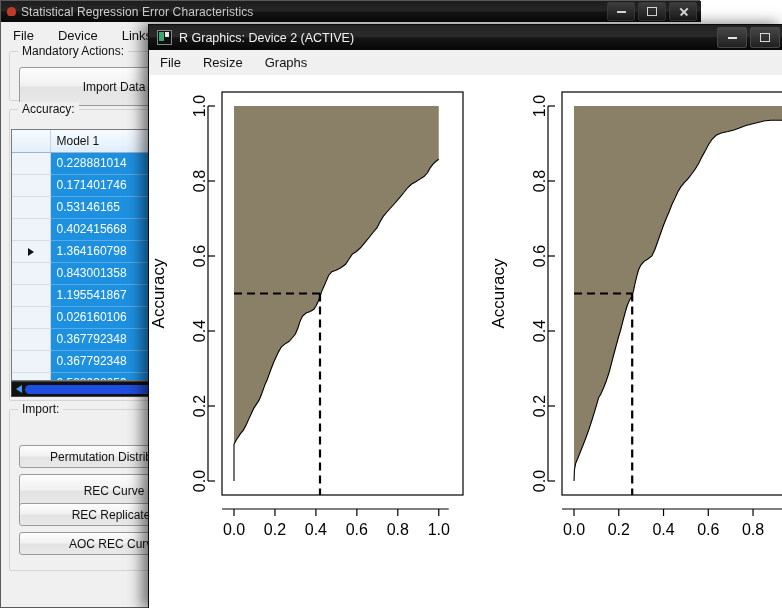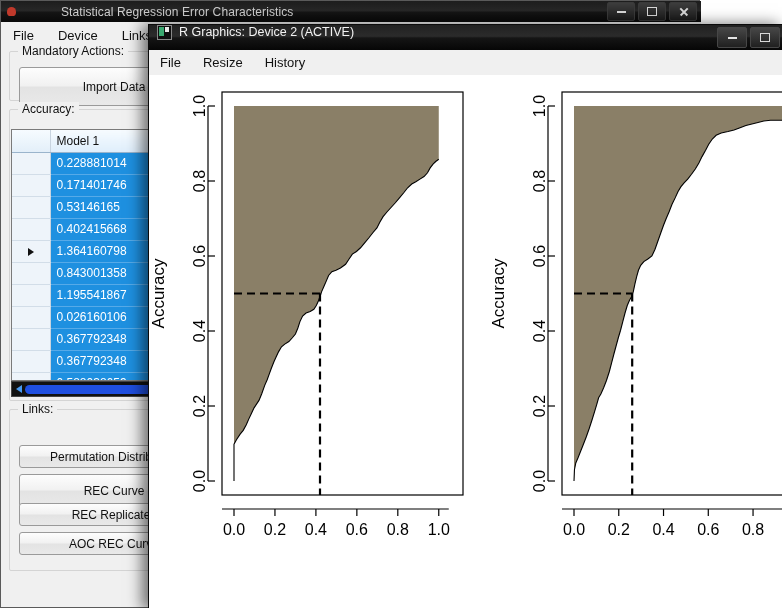--- a/index.html
+++ b/index.html
@@ -18,21 +18,20 @@
     box-sizing:border-box;
   }
   #main-titlebar{
     position:absolute;left:0;top:0;width:700px;height:21px;
     background:linear-gradient(to bottom,#1d1d1d 0%,#272727 45%,#141414 55%,#090909 100%);
     color:#e8e8e8;
     font-size:12px;
     display:flex;align-items:center;
     padding-left:6px;box-sizing:border-box;
     overflow:hidden;
-    gap:40px;
   }
   #main-titlebar .ricon{
     width:9px;height:9px;margin-right:5px;flex:none;
     background:#c0392b;border-radius:50% 50% 40% 40%;
   }
   #main-title-text{
     white-space:nowrap;letter-spacing:.1px;
     color:#dddddd;
     font-size:12px;
     opacity:.92;
@@ -164,21 +163,21 @@
     position:absolute;left:148px;top:24px;width:636px;height:586px;
     background:#ffffff;
     border:1px solid #0b0b0b;
     box-shadow:-6px 0 14px rgba(0,0,0,.55);
     box-sizing:border-box;
     overflow:hidden;
   }
   #r-titlebar{
     position:absolute;left:0;top:0;width:100%;height:25px;
     background:linear-gradient(to bottom,#212121 0%,#2b2b2b 45%,#151515 52%,#060606 100%);
-    display:flex;align-items:flex-start;padding-left:8px;box-sizing:border-box;
+    display:flex;align-items:center;padding-left:8px;box-sizing:border-box;
   }
   #r-titlebar .rgicon{
     width:13px;height:13px;margin-right:7px;flex:none;
     background:#0f0f0f;border:1px solid #888;
     position:relative;
   }
   #r-titlebar .rgicon:before{
     content:"";position:absolute;left:1px;top:1px;width:5px;height:9px;background:#3aa870;
   }
   #r-titlebar .rgicon:after{
@@ -302,21 +301,21 @@
         </tbody>
     </table>
   </div>
 
   <div id="grid-hscroll">
     <div class="arrowL"></div>
     <div class="thumb"></div>
   </div>
 
   <div class="groupbox" id="grp-graphs">
-    <span class="group-label">Links:</span>
+    <span class="group-label">Import:</span>
   </div>
   <div class="winbtn" id="btn-perm">Permutation Distribution</div>
   <div class="winbtn" id="btn-rec">REC Curve</div>
   <div class="winbtn" id="btn-recrep">REC Replicates</div>
   <div class="winbtn" id="btn-aoc">AOC REC Curve</div>
 </div>
 
 <div id="rwindow">
 
   <div id="r-titlebar">
@@ -328,21 +327,21 @@
         </div>
       <div class="wb">
           <i class="gl-max"></i>
         </div>
     </div>
   </div>
 
   <div id="r-menubar">
     <div class="mi">File</div>
     <div class="mi">Resize</div>
-    <div class="mi">History</div>
+    <div class="mi">Graphs</div>
   </div>
 
   <div id="r-canvas">
     <svg id="plot-svg" width="636" height="536" viewBox="0 0 636 536">
         <g>
           <rect x="73" y="17" width="241" height="403" fill="none" stroke="#000" stroke-width="1.2"></rect>
           <path d="M 85 406 L 85 369.25 L 87.45714285714286 364.75 L 91.14285714285714 359.125 L 94.21428571428571 355.375 L 97.28571428571428 349.75 L 99.74285714285713 344.125 L 102.4047619047619 338.5 L 105.06666666666666 332.875 L 107.52380952380952 329.125 L 109.98095238095237 325.375 L 112.64285714285714 319 L 115.71428571428571 310.375 L 118.17142857142858 304.75 L 120.21904761904761 299.125 L 122.26666666666665 293.5 L 124.92857142857143 286.75 L 126.97619047619047 282.25 L 129.63809523809525 276.625 L 132.5047619047619 271.75 L 135.78095238095239 269.125 L 139.8761904761905 266.5 L 143.35714285714286 262.75 L 146.42857142857142 259 L 148.8857142857143 253 L 150.93333333333334 246.625 L 153.5952380952381 241 L 157.07619047619048 238 L 161.17142857142858 236.5 L 164.85714285714286 234.25 L 167.31428571428572 230.5 L 169.36190476190475 226 L 171 221.5 L 172.63809523809522 216.625 L 175.0952380952381 211 L 177.55238095238093 205.375 L 179.6 200.49999999999997 L 182.87619047619046 196.74999999999997 L 186.97142857142856 195.24999999999997 L 191.47619047619048 193.00000000000003 L 196.5952380952381 189.25000000000003 L 200.0761904761905 184 L 203.35238095238094 179.125 L 207.447619047619 176.5 L 211.54285714285714 172.75 L 215.63809523809525 167.875 L 219.73333333333335 163 L 223.82857142857142 157.75 L 227.9238095238095 152.87499999999997 L 230.7904761904762 147.25 L 234.06666666666663 141.625 L 238.16190476190476 136.75 L 242.25714285714287 132.25 L 246.35238095238097 127.75 L 250.44761904761904 122.875 L 254.54285714285712 118 L 258.6380952380952 112.75 L 262.73333333333335 109 L 266.8285714285714 106.75 L 270.9238095238095 104.125 L 275.0190476190476 101.5 L 278.5 97.75 L 281.16190476190474 92.875 L 284.0285714285714 89.125 L 286.6904761904762 86.5 L 289.76190476190476 84.25 L 289.76190476190476 31 L 85 31 Z" fill="#8a7f67" stroke="none"></path>
           <path d="M 85 406 L 85 369.25 L 87.45714285714286 364.75 L 91.14285714285714 359.125 L 94.21428571428571 355.375 L 97.28571428571428 349.75 L 99.74285714285713 344.125 L 102.4047619047619 338.5 L 105.06666666666666 332.875 L 107.52380952380952 329.125 L 109.98095238095237 325.375 L 112.64285714285714 319 L 115.71428571428571 310.375 L 118.17142857142858 304.75 L 120.21904761904761 299.125 L 122.26666666666665 293.5 L 124.92857142857143 286.75 L 126.97619047619047 282.25 L 129.63809523809525 276.625 L 132.5047619047619 271.75 L 135.78095238095239 269.125 L 139.8761904761905 266.5 L 143.35714285714286 262.75 L 146.42857142857142 259 L 148.8857142857143 253 L 150.93333333333334 246.625 L 153.5952380952381 241 L 157.07619047619048 238 L 161.17142857142858 236.5 L 164.85714285714286 234.25 L 167.31428571428572 230.5 L 169.36190476190475 226 L 171 221.5 L 172.63809523809522 216.625 L 175.0952380952381 211 L 177.55238095238093 205.375 L 179.6 200.49999999999997 L 182.87619047619046 196.74999999999997 L 186.97142857142856 195.24999999999997 L 191.47619047619048 193.00000000000003 L 196.5952380952381 189.25000000000003 L 200.0761904761905 184 L 203.35238095238094 179.125 L 207.447619047619 176.5 L 211.54285714285714 172.75 L 215.63809523809525 167.875 L 219.73333333333335 163 L 223.82857142857142 157.75 L 227.9238095238095 152.87499999999997 L 230.7904761904762 147.25 L 234.06666666666663 141.625 L 238.16190476190476 136.75 L 242.25714285714287 132.25 L 246.35238095238097 127.75 L 250.44761904761904 122.875 L 254.54285714285712 118 L 258.6380952380952 112.75 L 262.73333333333335 109 L 266.8285714285714 106.75 L 270.9238095238095 104.125 L 275.0190476190476 101.5 L 278.5 97.75 L 281.16190476190474 92.875 L 284.0285714285714 89.125 L 286.6904761904762 86.5 L 289.76190476190476 84.25" fill="none" stroke="#000000" stroke-width="1.1"></path>
           <line x1="85" y1="218.5" x2="171" y2="218.5" stroke="#000" stroke-width="2.2" stroke-dasharray="8,5"></line>
           <line x1="171" y1="218.5" x2="171" y2="420" stroke="#000" stroke-width="2.2" stroke-dasharray="8,5"></line>

